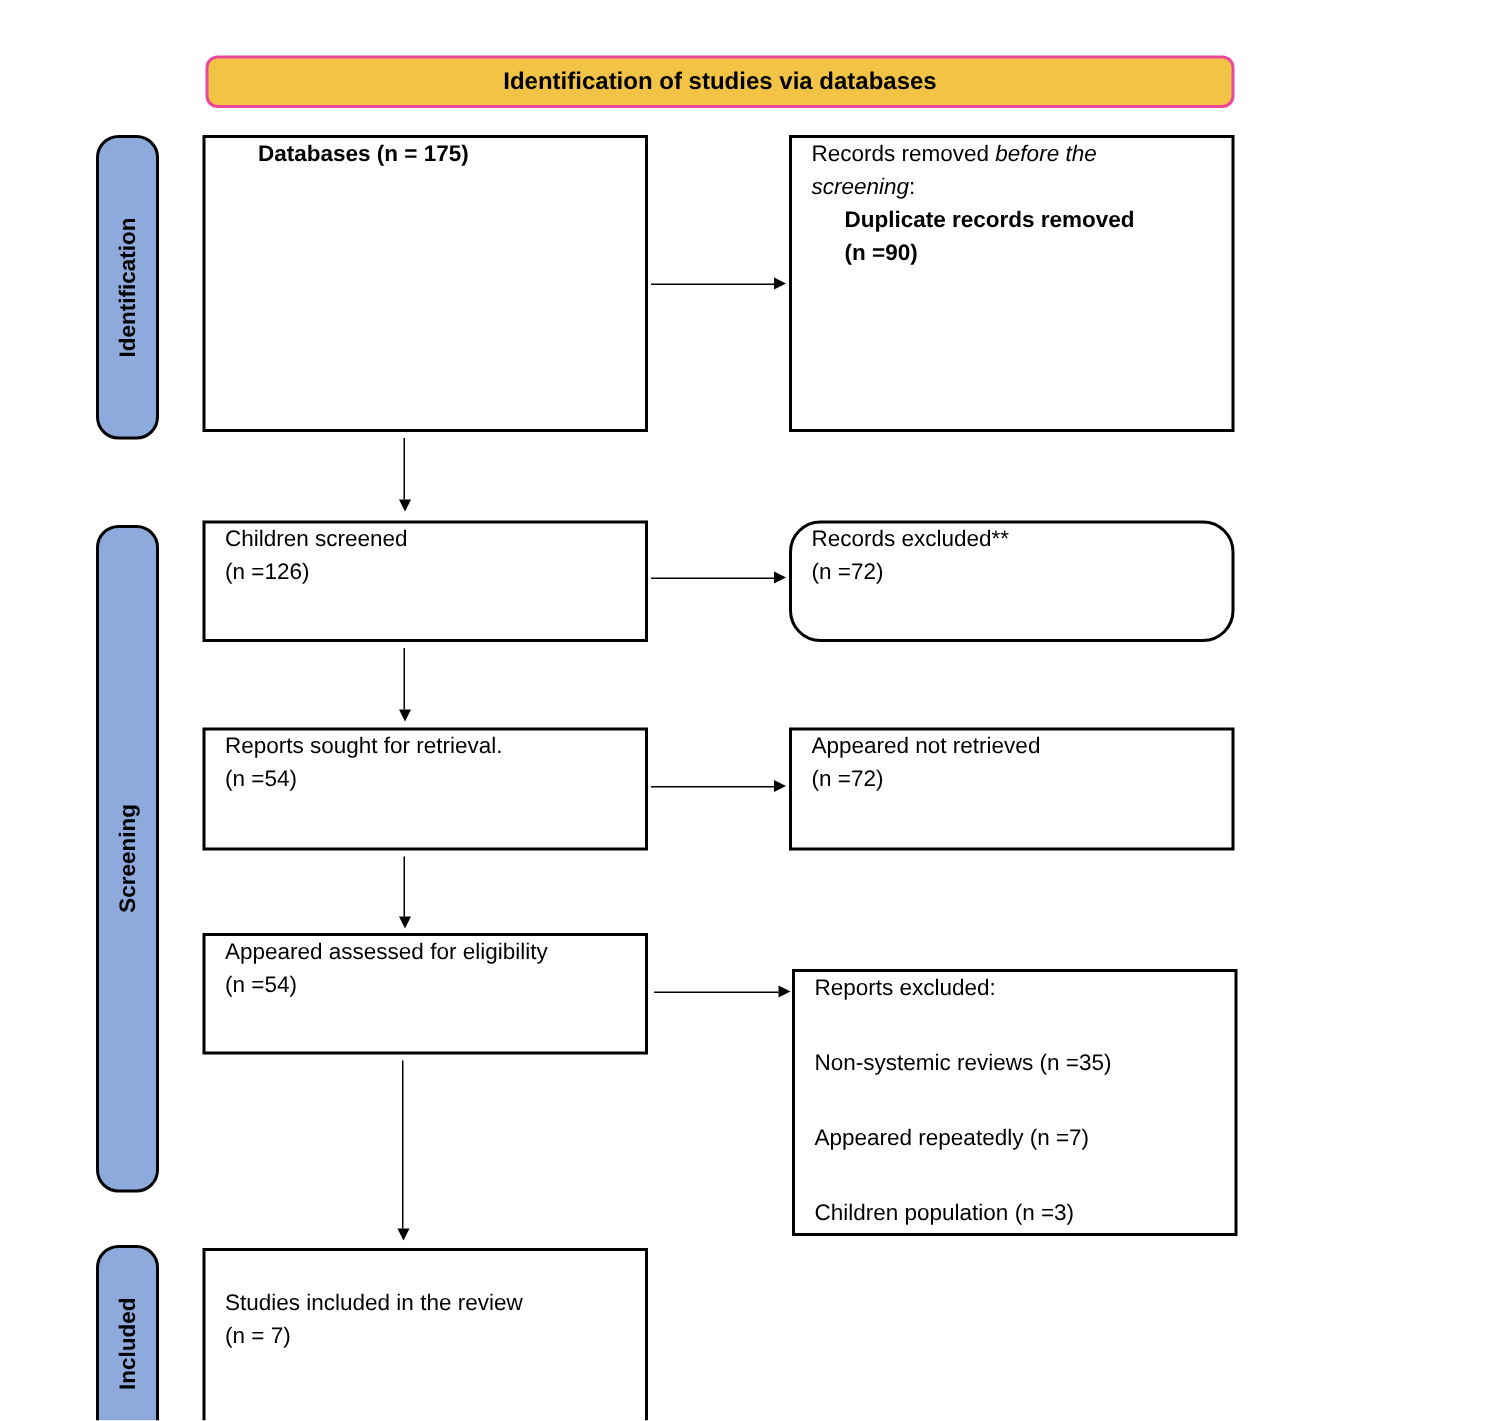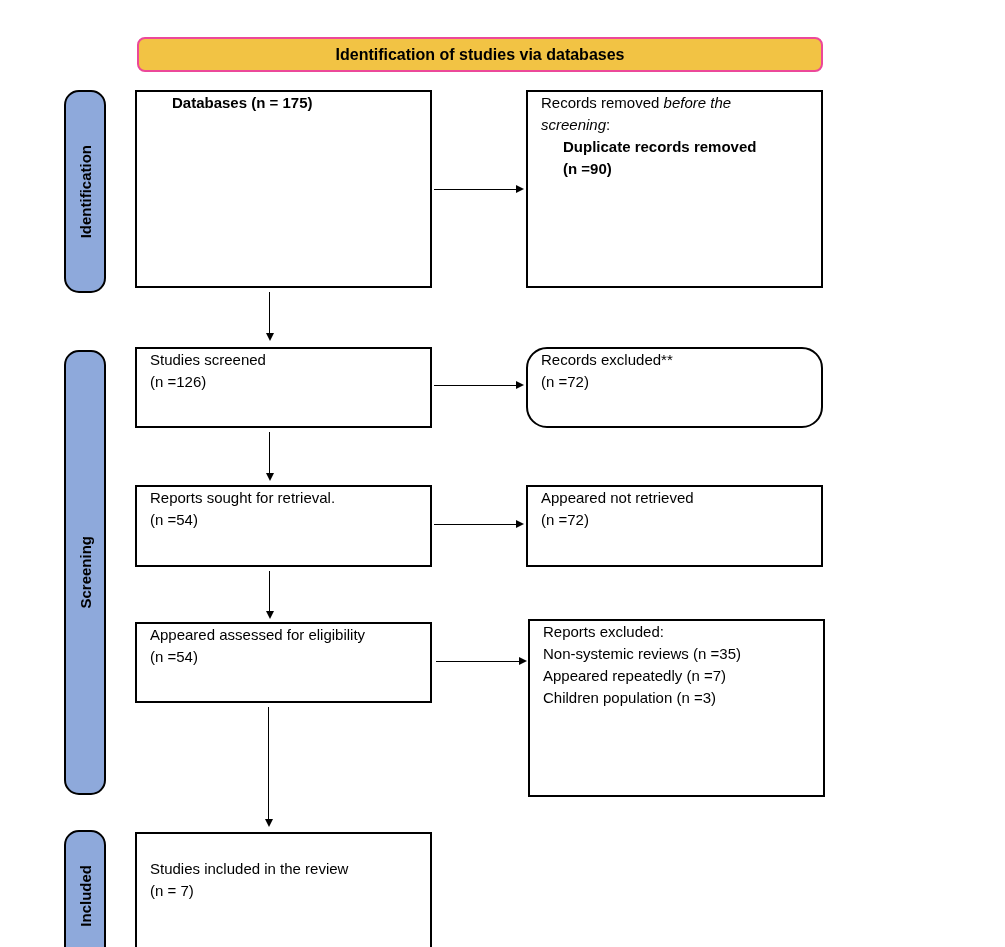--- a/index.html
+++ b/index.html
@@ -59,21 +59,21 @@
   }
   .indent { margin-left: 22px; font-weight: bold; }
 
   .box-identified     { left: 135px; top: 90px;  width: 297px; height: 198px; padding-bottom: 16px; }
   .box-removed        { left: 526px; top: 90px;  width: 297px; height: 198px; padding-right: 56px; padding-bottom: 8px; }
   .box-screened       { left: 135px; top: 347px; width: 297px; height: 81px; }
   .box-rec-excluded   { left: 526px; top: 347px; width: 297px; height: 81px; border-radius: 21px; }
   .box-sought         { left: 135px; top: 485px; width: 297px; height: 82px; }
   .box-not-retrieved  { left: 526px; top: 485px; width: 297px; height: 82px; }
   .box-assessed       { left: 135px; top: 622px; width: 297px; height: 81px; }
-  .box-rep-excluded   { left: 528px; top: 619px; width: 297px; height: 178px; }
+  .box-rep-excluded   { left: 528px; top: 646px; width: 297px; height: 178px; gap: 28px; }
   .box-included       { left: 135px; top: 832px; width: 297px; height: 135px; justify-content: flex-start; padding-top: 24px; }
 
   
   .arrow-h {
     position: absolute; height: 0;
     border-top: 1.5px solid #000;
   }
   .arrow-h::after {
     content: "";
     position: absolute; right: -8px; top: -5px;
@@ -123,21 +123,21 @@
   <div class="box box-identified">
     <div class="indent">Databases (n = 175)</div>
   </div>
 
   <div class="box box-removed">
     <div><span>Records removed </span><i>before the screening</i><span>:</span></div>
     <div class="indent">Duplicate records removed (n =90)</div>
   </div>
 
   <div class="box box-screened">
-    <div>Studies screened</div>
+    <div>Children screened</div>
     <div>(n =126)</div>
   </div>
 
   <div class="box box-rec-excluded">
     <div>Records excluded**</div>
     <div>(n =72)</div>
   </div>
 
   <div class="box box-sought">
     <div>Reports sought for retrieval.</div>

